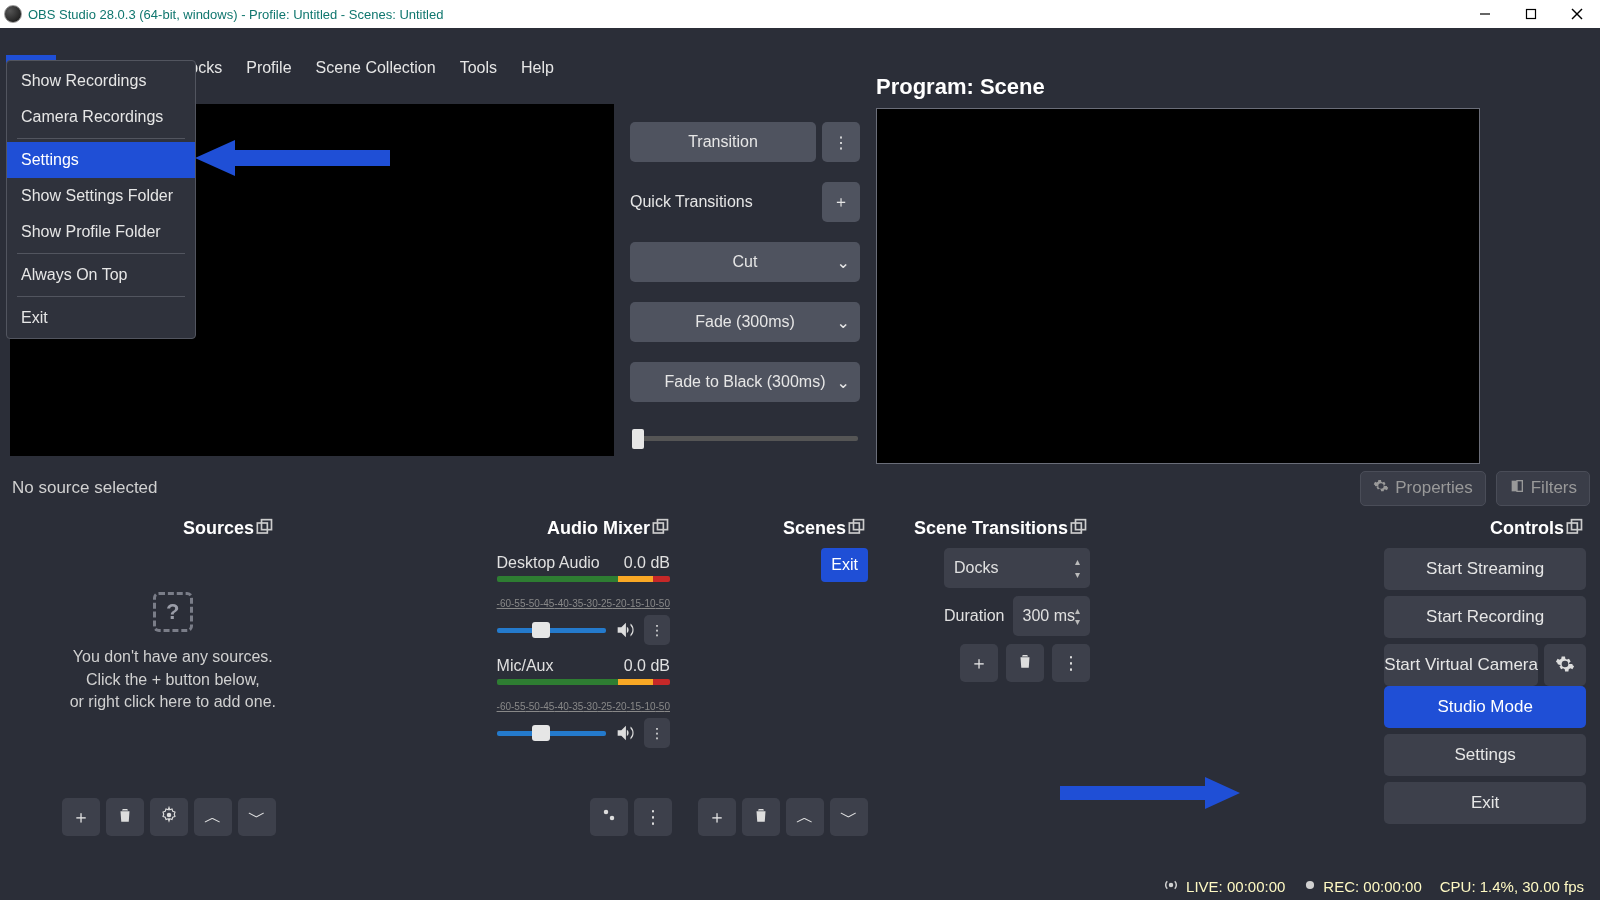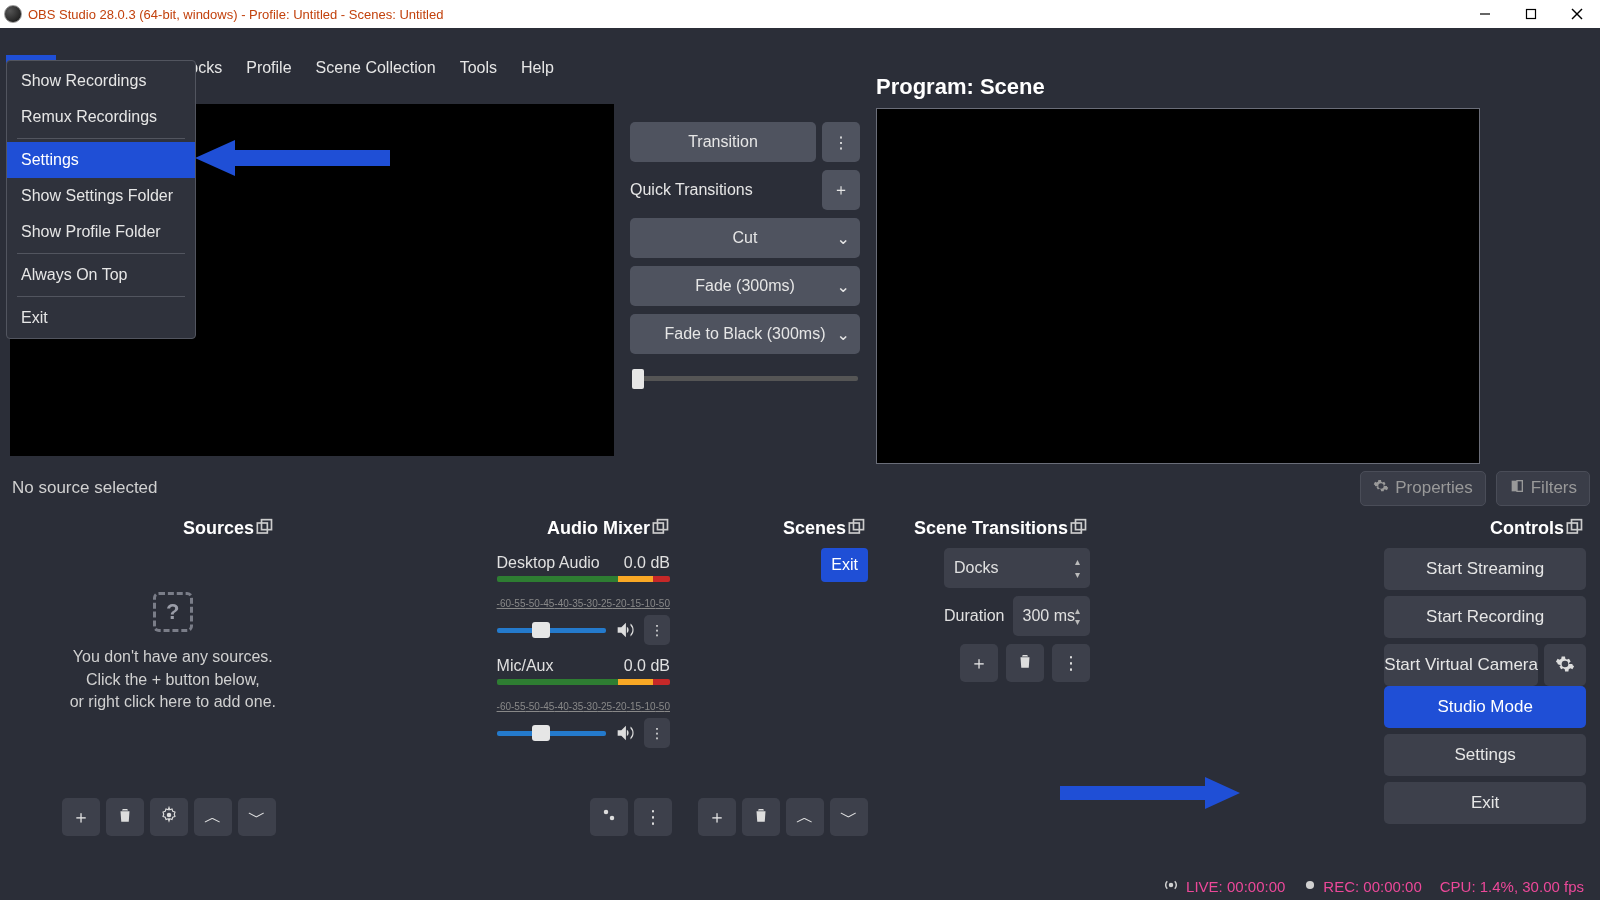--- a/index.html
+++ b/index.html
@@ -23,21 +23,21 @@
   padding: 0 4px;
   position: relative;
 }
 .titlebar .logo {
   width: 18px; height: 18px;
   border-radius: 50%;
   background: radial-gradient(circle at 30% 30%, #555, #111);
   margin-right: 6px;
   border: 1px solid #999;
 }
-.titlebar .title { font-size: 13px; color: #c2410c; }
+.titlebar .title { font-size: 13px; color: #0f766e; }
 .titlebar .winctrls { position: absolute; right: 0; top: 0; display: flex; }
 .titlebar .winbtn { width: 46px; height: 28px; display:flex;align-items:center;justify-content:center;color:#000;font-size:14px; }
 
 .menubar {
   background: #2b2e38;
   display: flex;
   padding: 2px 6px;
   height: 32px;
   align-items:center;
   font-size: 16px;
@@ -70,21 +70,21 @@
   gap: 16px;
 }
 .preview-left { width: 604px; }
 .program-title { color:#fff; font-size: 22px; font-weight:700; padding:6px 0 8px 0; }
 .black-canvas {
   background:#000;
   border:1px solid #000;
 }
 .left-canvas { width: 604px; height: 352px; margin-top:36px;}
 .program-canvas { width: 604px; height: 356px; border:1px solid #6a6d78;}
-.transition-col { width: 230px; padding-top:54px; display:flex; flex-direction:column; gap:8px; }
+.transition-col { width: 230px; padding-top:54px; display:flex; flex-direction:column; gap:20px; }
 .program-col { flex:1; }
 .btn {
   background:#4f535f;
   color:#e6e6e6;
   border:none;
   border-radius:5px;
   padding:7px 10px;
   font-size:16px;
   display:flex;align-items:center;justify-content:center;
   height:40px;
@@ -201,21 +201,21 @@
 }
 .ctrl-btn.active { background:#1f4fd6; color:#fff;}
 .ctrl-row { display:flex; gap:6px; }
 .ctrl-row .ctrl-btn { flex:1; }
 .gear-box  { width:42px; background:#3d404b;border-radius:5px;display:flex;align-items:center;justify-content:center;}
 
 .statusbar {
   position:absolute; bottom:0; left:0; right:0;
   height:28px; background:#2b2e38;
   display:flex; justify-content:flex-end; align-items:center;
-  gap:18px; padding:0 16px; font-size:15px; color:#ec4899;
+  gap:18px; padding:0 16px; font-size:15px; color:#fef9c3;
 }
 .status-seg { display:flex; align-items:center; gap:6px;}
 </style>
 </head>
 <body>
 
 <div class="titlebar">
   <div class="logo"></div>
   <div class="title">OBS Studio 28.0.3 (64-bit, windows) - Profile: Untitled - Scenes: Untitled</div>
   <div class="winctrls">
@@ -244,21 +244,21 @@
   <div class="mitem">View</div>
   <div class="mitem">Docks</div>
   <div class="mitem">Profile</div>
   <div class="mitem">Scene Collection</div>
   <div class="mitem">Tools</div>
   <div class="mitem">Help</div>
 </div>
 
 <div class="dropdown">
   <div class="ditem">Show Recordings</div>
-  <div class="ditem">Remux Recordings</div>
+  <div class="ditem">Camera Recordings</div>
   <div class="dsep"></div>
   <div class="ditem hl">Settings</div>
   <div class="ditem">Show Settings Folder</div>
   <div class="ditem">Show Profile Folder</div>
   <div class="dsep"></div>
   <div class="ditem">Always On Top</div>
   <div class="dsep"></div>
   <div class="ditem">Exit</div>
 </div>
 

